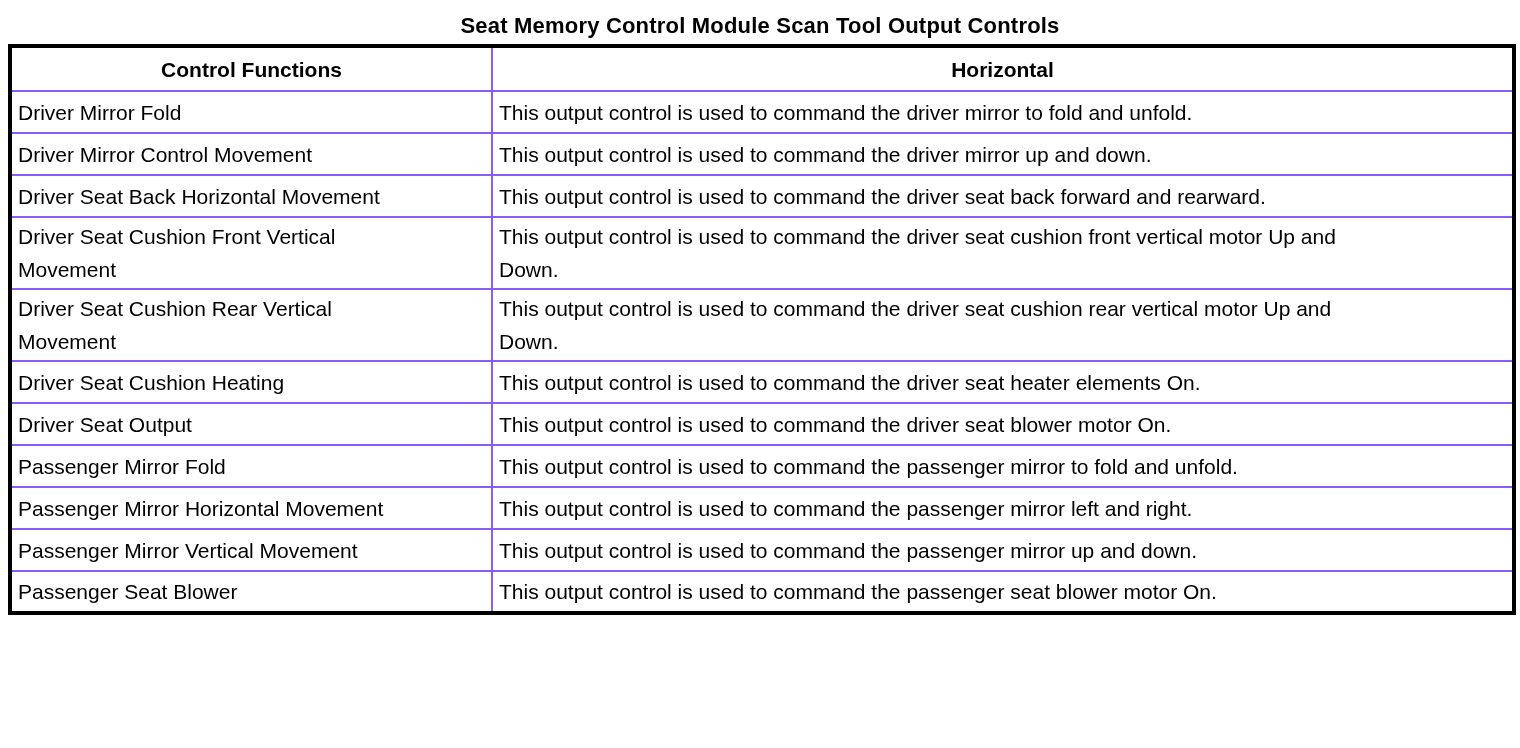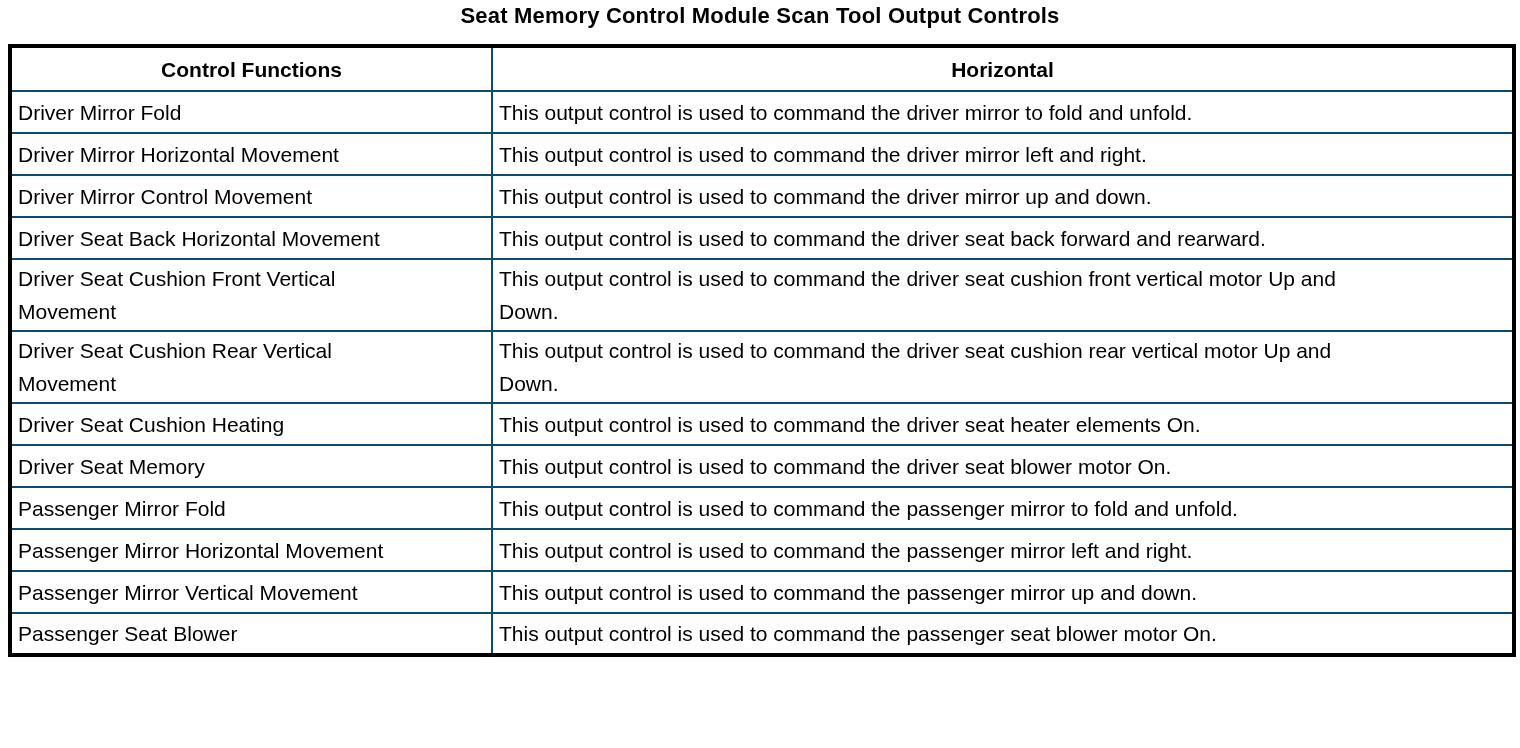--- a/index.html
+++ b/index.html
@@ -13,40 +13,40 @@
     overflow: hidden;
   }
   .page {
     position: relative;
     width: 1520px;
     height: 748px;
     background: #ffffff;
   }
   .doc-title {
     position: absolute;
-    top: 3px;
+    top: 13px;
     left: 0;
     width: 1520px;
     text-align: center;
     font-size: 22px;
     font-weight: bold;
     letter-spacing: 0.2px;
   }
   table.controls-table {
     position: absolute;
     left: 8px;
     top: 44px;
     width: 1504px;
     border-collapse: collapse;
     table-layout: fixed;
     background: #ffffff;
   }
   table.controls-table th,
   table.controls-table td {
-    border: 2px solid #0c4a6e;
+    border: 2px solid #8b5cf6;
     font-size: 21px;
     line-height: 33px;
     padding: 2px 6px;
     vertical-align: middle;
     white-space: pre-line;
     overflow: hidden;
   }
   table.controls-table {
     border: 4px solid #000000;
   }
@@ -79,24 +79,20 @@
         <th>Control Functions</th>
         <th>Horizontal</th>
       </tr>
     </thead>
     <tbody>
       <tr class="row-single">
         <td>Driver Mirror Fold</td>
         <td>This output control is used to command the driver mirror to fold and unfold.</td>
       </tr>
       <tr class="row-single">
-        <td>Driver Mirror Horizontal Movement</td>
-        <td>This output control is used to command the driver mirror left and right.</td>
-      </tr>
-      <tr class="row-single">
         <td>Driver Mirror Control Movement</td>
         <td>This output control is used to command the driver mirror up and down.</td>
       </tr>
       <tr class="row-single">
         <td>Driver Seat Back Horizontal Movement</td>
         <td>This output control is used to command the driver seat back forward and rearward.</td>
       </tr>
       <tr class="row-tall">
         <td>Driver Seat Cushion Front Vertical
 Movement</td>
@@ -107,21 +103,21 @@
         <td>Driver Seat Cushion Rear Vertical
 Movement</td>
         <td>This output control is used to command the driver seat cushion rear vertical motor Up and
 Down.</td>
       </tr>
       <tr class="row-single">
         <td>Driver Seat Cushion Heating</td>
         <td>This output control is used to command the driver seat heater elements On.</td>
       </tr>
       <tr class="row-single">
-        <td>Driver Seat Memory</td>
+        <td>Driver Seat Output</td>
         <td>This output control is used to command the driver seat blower motor On.</td>
       </tr>
       <tr class="row-single">
         <td>Passenger Mirror Fold</td>
         <td>This output control is used to command the passenger mirror to fold and unfold.</td>
       </tr>
       <tr class="row-single">
         <td>Passenger Mirror Horizontal Movement</td>
         <td>This output control is used to command the passenger mirror left and right.</td>
       </tr>

